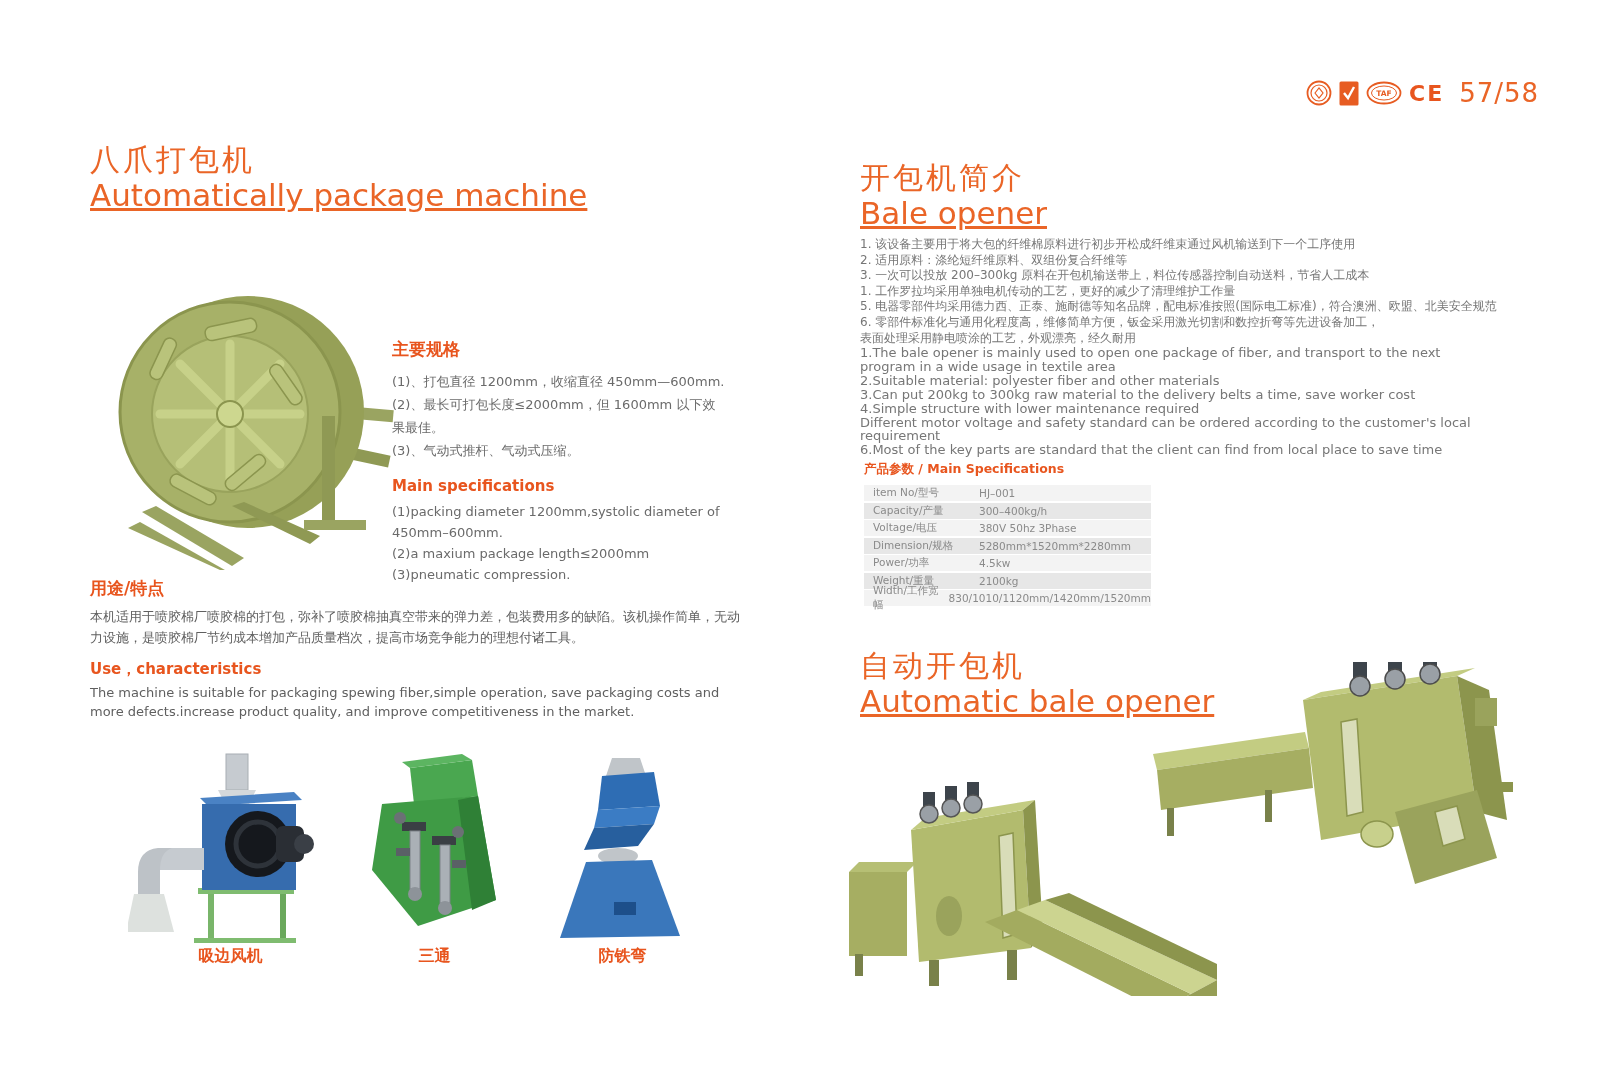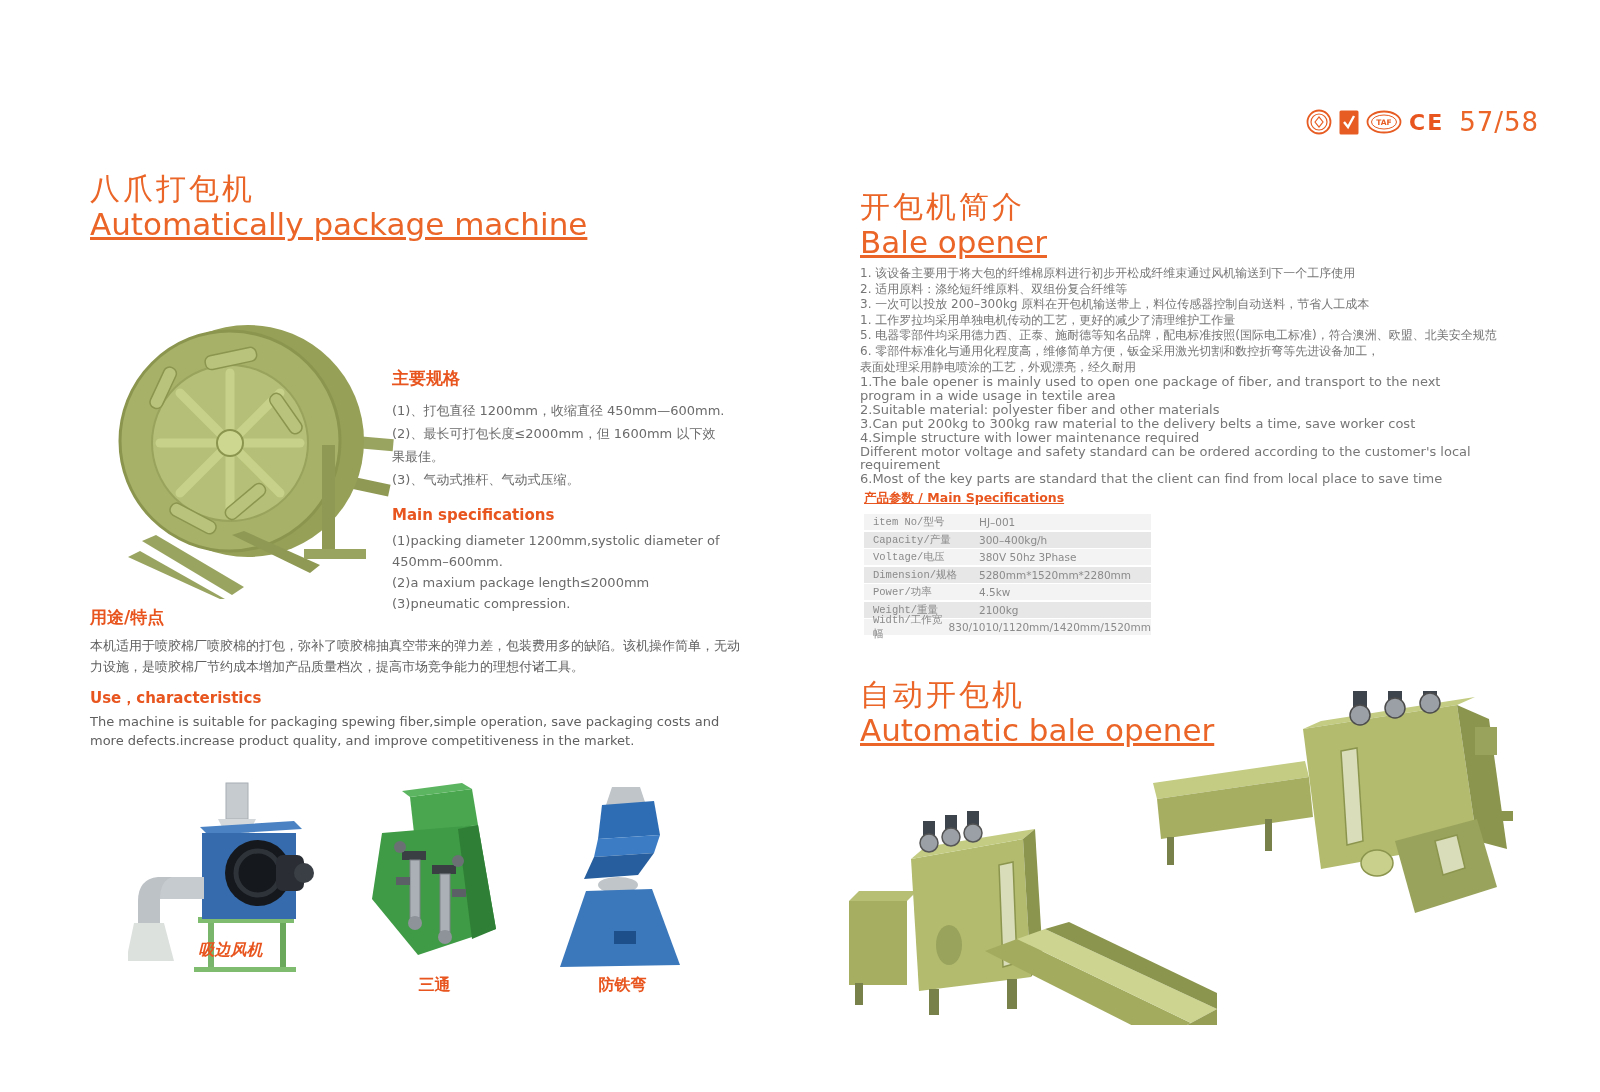--- a/index.html
+++ b/index.html
@@ -1,17 +1,17 @@
 <!DOCTYPE html>
 <html><head>
 <meta charset="utf-8">
 <style>
   * { box-sizing: border-box; margin: 0; padding: 0; }
   body { font-family: "DejaVu Sans", "Liberation Sans", sans-serif; background: #ffffff; }
-  .page { position: relative; width: 1600px; height: 996px; background: #ffffff; overflow: hidden; margin-top: 29px; }
+  .page { position: relative; width: 1600px; height: 996px; background: #ffffff; overflow: hidden; }
 
   
   .brand-header { position: absolute; top: 78px; left: 1306px; display: flex; align-items: center; gap: 7px; }
   .page-num { font-size: 26px; color: #ea6527; margin-left: 8px; letter-spacing: 1px; }
   .ce-mark { font-size: 22px; font-weight: bold; color: #e8551e; letter-spacing: 2px; }
 
   
   .sec-title { position: absolute; color: #ea6527; }
   .sec-title .zh { font-size: 30px; letter-spacing: 3px; line-height: 36px; }
   .sec-title .en { font-size: 31px; line-height: 30px; margin-top: 2px; text-decoration: underline; }
@@ -29,25 +29,25 @@
 
   .product-label { position: absolute; font-size: 16px; font-weight: bold; color: #e8551e; text-align: center; }
 
   
   .features-zh { position: absolute; left: 860px; top: 237px; width: 640px; }
   .features-zh div { font-size: 12px; color: #767676; line-height: 15.6px; }
   .features-en { position: absolute; left: 860px; top: 346px; width: 640px; }
   .features-en div { font-size: 13px; color: #767676; line-height: 13.9px; }
 
   .spec-table { position: absolute; left: 864px; top: 461px; width: 287px; }
-  .tbl-head { font-size: 12.5px; font-weight: bold; color: #e8551e; margin-bottom: 7px; text-decoration: underline; }
+  .tbl-head { font-size: 12.5px; font-weight: bold; color: #e8551e; margin-bottom: 7px; }
   .tbl-row { display: flex; align-items: center; height: 16px; margin-bottom: 1.5px; font-size: 10.5px; color: #8a8a8a; }
   .tbl-row:nth-of-type(odd) { background: #e7e7e7; }
   .tbl-row:nth-of-type(even) { background: #f3f3f3; }
-  .tbl-label { width: 115px; padding-left: 9px; font-family: Liberation Mono, monospace; }
+  .tbl-label { width: 115px; padding-left: 9px; }
   .tbl-value { flex: 1; }
 
   .illus { position: absolute; }
 </style>
 </head>
 <body>
 
 <div class="page">
 
   <div class="brand-header">
@@ -163,21 +163,21 @@
   <svg class="illus" style="left:558px; top:752px;" width="130" height="192" viewBox="0 0 130 192">
     <polygon points="54,6 82,6 88,24 48,24" fill="#c0c5c9"></polygon>
     <polygon points="44,24 96,20 102,54 40,58" fill="#2e6db4"></polygon>
     <polygon points="40,58 102,54 96,72 36,76" fill="#3b7cc4"></polygon>
     <polygon points="36,76 96,72 80,94 26,98" fill="#275f9e"></polygon>
     <ellipse cx="60" cy="104" rx="20" ry="8" fill="#c0c5c9"></ellipse>
     <polygon points="28,110 94,108 122,184 2,186" fill="#3a77bb"></polygon>
     <rect x="56" y="150" width="22" height="13" fill="#1d4f8a"></rect>
   </svg>
 
-  <div class="product-label" style="left:128px; top:911px; width:205px;font-style:italic;">吸边风机</div>
+  <div class="product-label" style="left:128px; top:946px; width:205px;">吸边风机</div>
   <div class="product-label" style="left:352px; top:946px; width:165px;">三通</div>
   <div class="product-label" style="left:545px; top:946px; width:155px;">防铁弯</div>
 
   <div class="sec-title" style="left:860px; top:160px;">
     <div class="zh">开包机简介</div>
     <div class="en">Bale opener</div>
   </div>
 
   <div class="features-zh">
     <div>1. 该设备主要用于将大包的纤维棉原料进行初步开松成纤维束通过风机输送到下一个工序使用</div>

